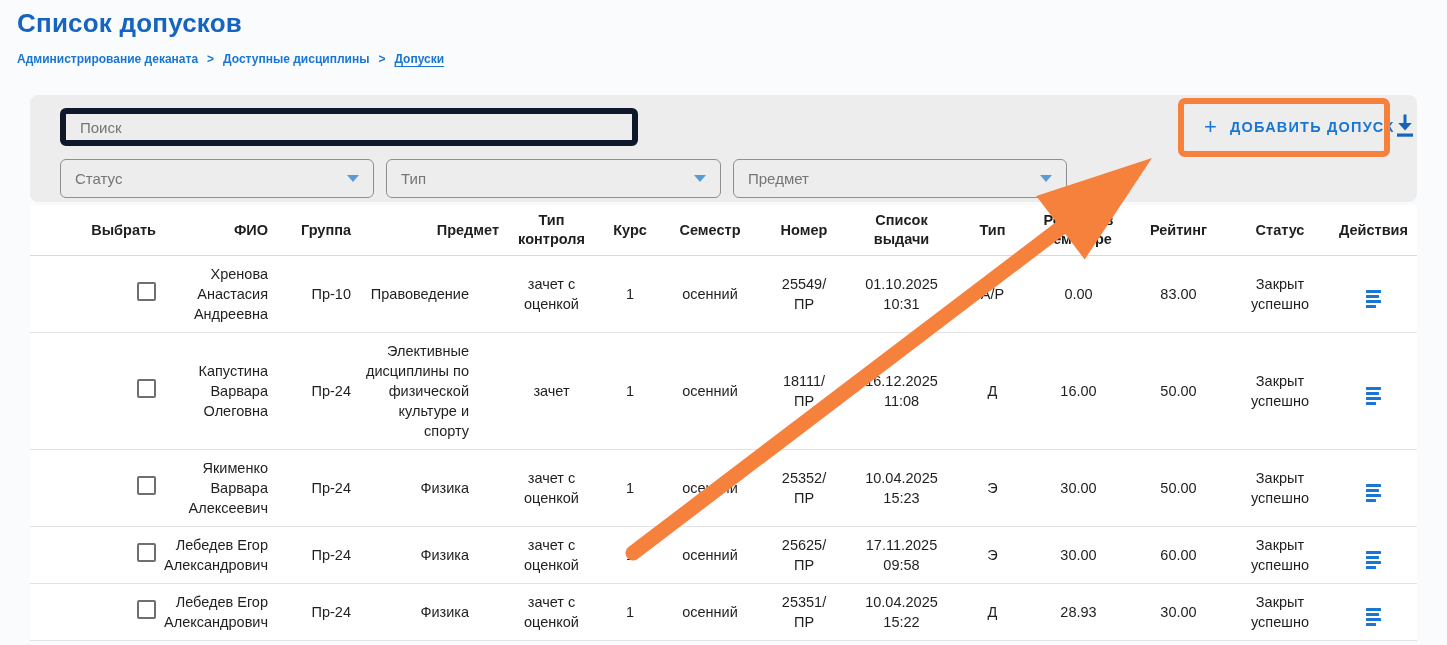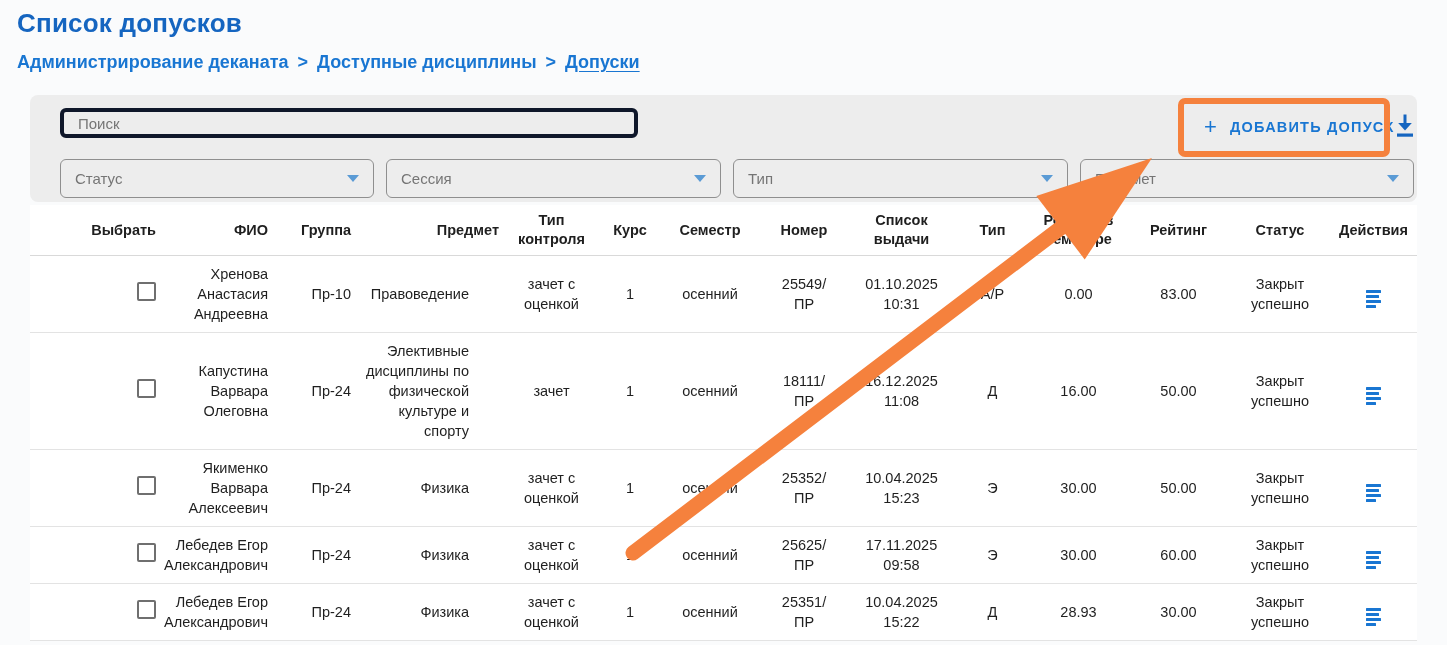--- a/index.html
+++ b/index.html
@@ -11,34 +11,34 @@
     color:#212121;
   }
   
   .page-title {
     position:absolute; left:17px; top:8px;
     font-size:26px; font-weight:700; color:var(--title-blue,#1565c0);
     letter-spacing:.2px;
   }
   .breadcrumb {
     position:absolute; left:17px; top:52px;
-    font-size:18px; font-weight:700; color:var(--accent,#1976d2);
+    font-size:12px; font-weight:700; color:var(--accent,#1976d2);
     display:flex; gap:9px; align-items:center;
   }
   .breadcrumb .crumb { cursor:pointer; }
   .breadcrumb .crumb.current { text-decoration:underline; text-underline-offset:3px; }
   .breadcrumb .sep { font-weight:700; }
   
   .panel {
     position:absolute; left:30px; top:95px; width:1387px; height:107px;
     background:#ededed; border-radius:8px;
   }
   .search-box {
-    position:absolute; left:30px; top:13px; width:578px; height:30px;
-    border:4px solid #0f172a; border-radius:6px;
+    position:absolute; left:30px; top:13px; width:578px; height:38px;
+    border:6px solid #0f172a; border-radius:6px;
     background:transparent; display:flex; align-items:center; padding:0 14px;
   }
   .search-box input {
     width:100%; border:none; outline:none; background:transparent;
     font-size:15px; color:#424242; font-family:inherit;
   }
   .search-box input::placeholder { color:#757575; opacity:1; }
   .filters {
     position:absolute; left:30px; top:64px; display:flex; gap:12px;
   }
@@ -134,24 +134,20 @@
         <line x1="13" y1="2.5" x2="13" y2="14"></line>
       </g>
       <polygon points="6.2,11 19.8,11 13,18.5" fill="#1565c0"></polygon>
       <rect x="5" y="21.5" width="16" height="3.2" fill="#1565c0"></rect>
     </svg>
   </button>
 
   <div class="filters">
       <div class="select" style="width: 314px;">
         <span>Статус</span>
-        <span class="caret"></span>
-      </div>
-      <div class="select" style="width: 335px;">
-        <span>Сессия</span>
         <span class="caret"></span>
       </div>
       <div class="select" style="width: 335px;">
         <span>Тип</span>
         <span class="caret"></span>
       </div>
       <div class="select" style="width: 334px;">
         <span>Предмет</span>
         <span class="caret"></span>
       </div>

